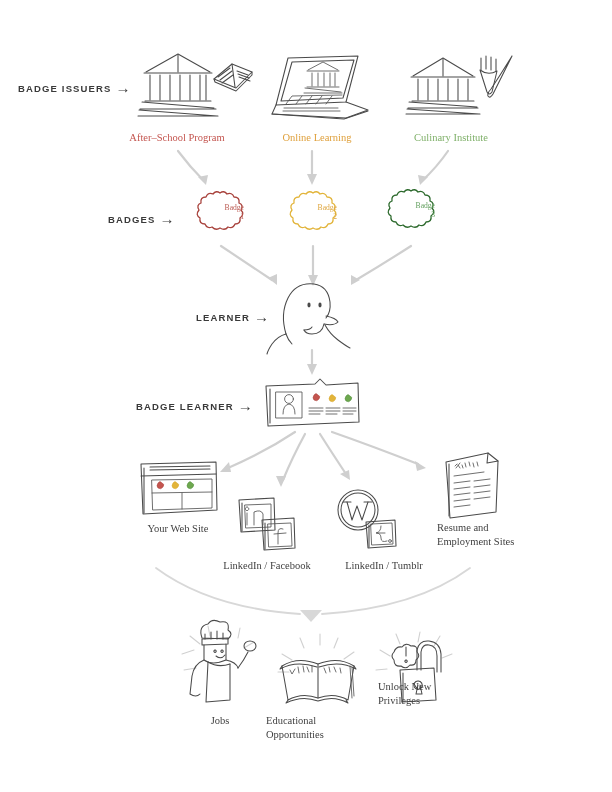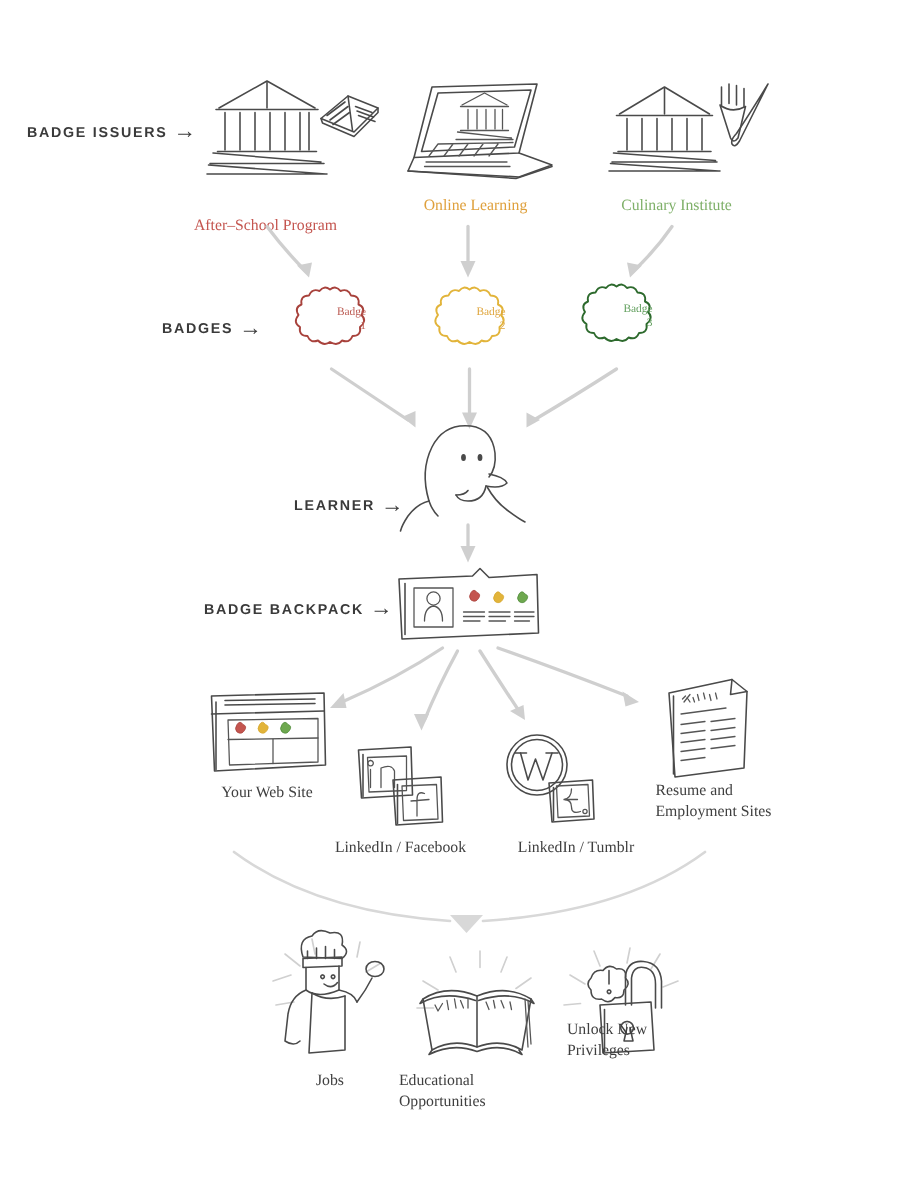--- a/index.html
+++ b/index.html
@@ -16,21 +16,21 @@
     font-weight:bold;font-size:9.5px;letter-spacing:1.15px;
     color:#3a3a3a;white-space:nowrap;display:flex;align-items:center;gap:4px;
   }
   .rowlabel .arrowglyph{font-size:15px;font-weight:normal;line-height:1;display:inline-block;transform:translateY(-1px);}
 
   
   .caption{
     font-family:"Liberation Serif",serif;font-size:10.5px;
     text-align:center;white-space:nowrap;line-height:1.28;
   }
-  .cap-red{color:#c4554f;margin-top:13px;}
+  .cap-red{color:#c4554f;}
   .cap-gold{color:#dfa03c;}
   .cap-green{color:#7fb069;}
   .cap-dark{color:#3f3f3f;}
   .cap-wrap{font-family:"Liberation Serif",serif;font-size:10.5px;color:#3f3f3f;line-height:1.32;}
 
   .badgetext{
     font-family:"Liberation Serif",serif;font-size:7.6px;text-align:right;
     line-height:1.18;
   }
   .bt-red{color:#bb5a52;}
@@ -168,21 +168,21 @@
       <path d="M313 8 L313 42"></path>
       <path d="M411 8 Q383 26 356 42"></path>
     </g>
     <g class="arrowhead">
       <path d="M277 47 L268 40 L277 36 Z"></path>
       <path d="M313 48 L308 37 L318 37 Z"></path>
       <path d="M351 47 L351 37 L360 42 Z"></path>
     </g>
   </svg>
 
-  <div class="abs rowlabel" style="left:196px;top:310px;margin-top:20px;">
+  <div class="abs rowlabel" style="left:196px;top:310px;">
     <span>LEARNER</span>
     <span class="arrowglyph">→</span>
   </div>
 
   <div class="abs" style="left:262px;top:278px;">
     <svg width="96" height="76" viewBox="0 0 96 76">
       <g class="ink">
         <path d="M24 56 Q18 36 26 20 Q34 4 52 6 Q66 8 68 24 Q69 34 64 40"></path>
         <path d="M64 38 Q74 40 76 44 Q72 48 62 46"></path>
         <path d="M62 46 Q60 56 50 56 Q44 56 42 52"></path>
@@ -195,21 +195,21 @@
       </g>
     </svg>
   </div>
 
   <svg class="abs" style="left:0;top:348px;" width="612" height="32">
     <path class="arrowink" d="M312 2 L312 20"></path>
     <path class="arrowhead" d="M312 27 L307 16 L317 16 Z"></path>
   </svg>
 
   <div class="abs rowlabel" style="left:136px;top:399px;">
-    <span>BADGE BACKPACK</span>
+    <span>BADGE LEARNER</span>
     <span class="arrowglyph">→</span>
   </div>
 
   <div class="abs" style="left:263px;top:378px;">
     <svg width="98" height="50" viewBox="0 0 98 50">
       <g class="ink">
         <path d="M3 8 L52 6 L57 1 L63 7 L95 5 L96 44 L5 48 Z"></path>
         <path d="M7 11 L7 45"></path>
       </g>
       <g class="ink-thin">

